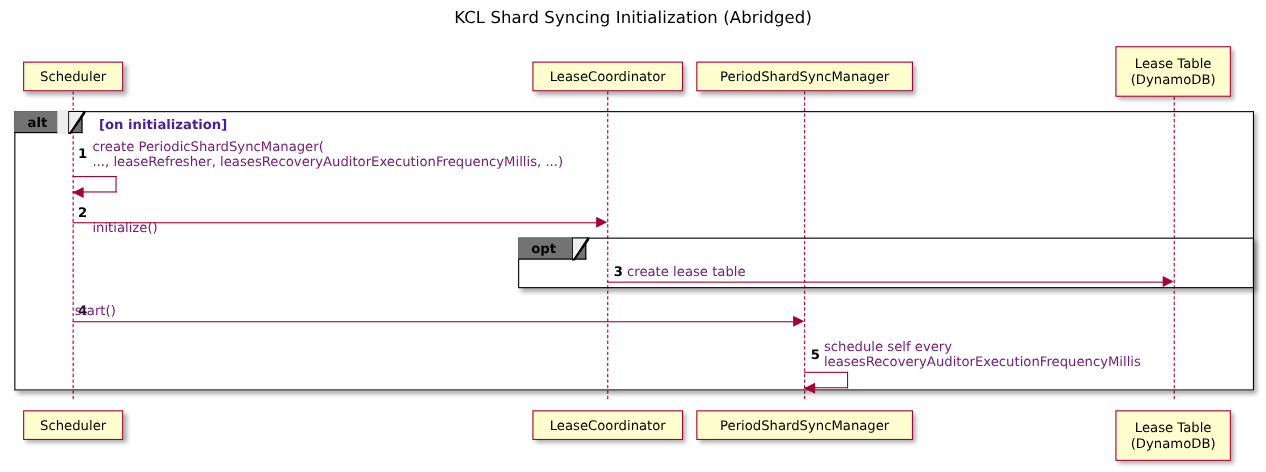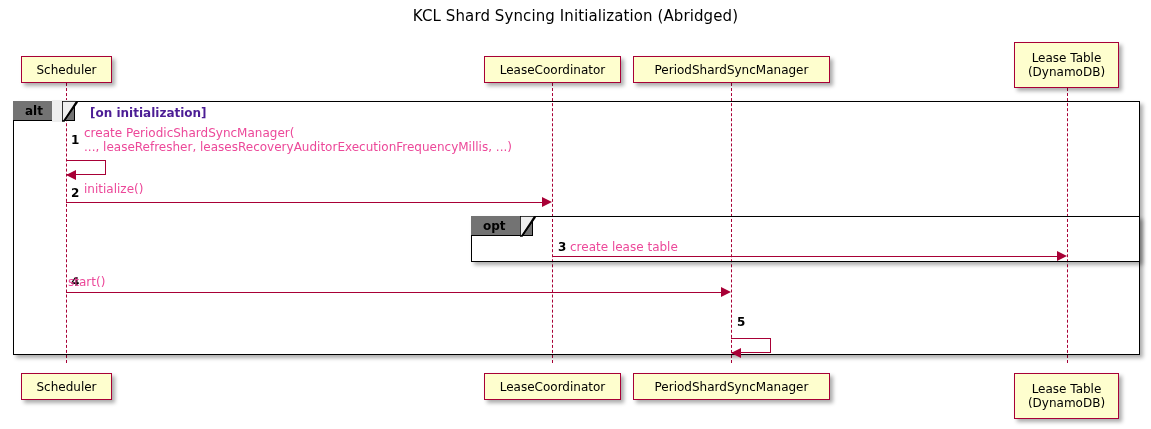--- a/index.html
+++ b/index.html
@@ -103,21 +103,21 @@
     position: absolute;
     width: 0;
     height: 0;
     border-top: 5px solid transparent;
     border-bottom: 5px solid transparent;
     border-right: 10px solid #A80036;
   }
   .msg-label {
     position: absolute;
     font-size: 12px;
-    color: #ec4899;
+    color: #701a75;
     white-space: pre-line;
     line-height: 14px;
   }
   .msg-seq {
     position: absolute;
     font-size: 12px;
     font-weight: bold;
     color: #000000;
   }
   .selfbox {
@@ -168,21 +168,21 @@
   </svg>
   <div class="guard" style="left:90px; top:106px;">[on initialization]</div>
 
   <div class="msg-seq" style="left:71px; top:133px;">1</div>
   <div class="msg-label" style="left:84px; top:126px;">create PeriodicShardSyncManager(
    ..., leaseRefresher, leasesRecoveryAuditorExecutionFrequencyMillis, ...)</div>
   <div class="selfbox" style="left:66px; top:160px; width:40px; height:15px;"></div>
   <div class="arrow-left" style="left:66px; top:170px;"></div>
 
   <div class="msg-seq" style="left:71px; top:186px;">2</div>
-  <div class="msg-label" style="left:84px; top:182px;">initialize()</div>
+  <div class="msg-label" style="left:84px; top:200px;">initialize()</div>
   <div class="msg-line" style="left:66px; top:202px; width:477px;"></div>
   <div class="arrow-right" style="left:542px; top:197px;"></div>
 
   <div class="frame" style="left:471px; top:216px; width:669px; height:46px;"></div>
   <div class="frame-tab" style="left:471px; top:216px; width:62px; height:20px;">
     <span>opt</span>
   </div>
   <svg style="position:absolute; left:520px; top:216px; width:16px; height:22px;">
     <path d="M0,0 L15,0 L15,1.6 L2,20 L0,20 Z" fill="#EEEEEE" stroke="#000000" stroke-width="1.6"></path>
     <path d="M15,0 L2,20" stroke="#000000" stroke-width="1.6" fill="none"></path>
@@ -192,20 +192,22 @@
   <div class="msg-label" style="left:570px; top:240px;">create lease table</div>
   <div class="msg-line" style="left:552px; top:256px; width:506px;"></div>
   <div class="arrow-right" style="left:1057px; top:251px;"></div>
 
   <div class="msg-seq" style="left:71px; top:275px;">4</div>
   <div class="msg-label" style="left:68px; top:275px;">start()</div>
   <div class="msg-line" style="left:66px; top:292px; width:656px;"></div>
   <div class="arrow-right" style="left:721px; top:287px;"></div>
 
   <div class="msg-seq" style="left:737px; top:315px;">5</div>
+  <div class="msg-label" style="left:749px; top:308px;">schedule self every
+  leasesRecoveryAuditorExecutionFrequencyMillis</div>
   <div class="selfbox" style="left:731px; top:338px; width:40px; height:15px;"></div>
   <div class="arrow-left" style="left:731px; top:348px;"></div>
 
   <div class="participant" style="left:21px; top:373px; width:91px; height:27px;">
     <span>Scheduler</span>
   </div>
   <div class="participant" style="left:484px; top:373px; width:137px; height:27px;">
     <span>LeaseCoordinator</span>
   </div>
   <div class="participant" style="left:633px; top:373px; width:197px; height:27px;">

